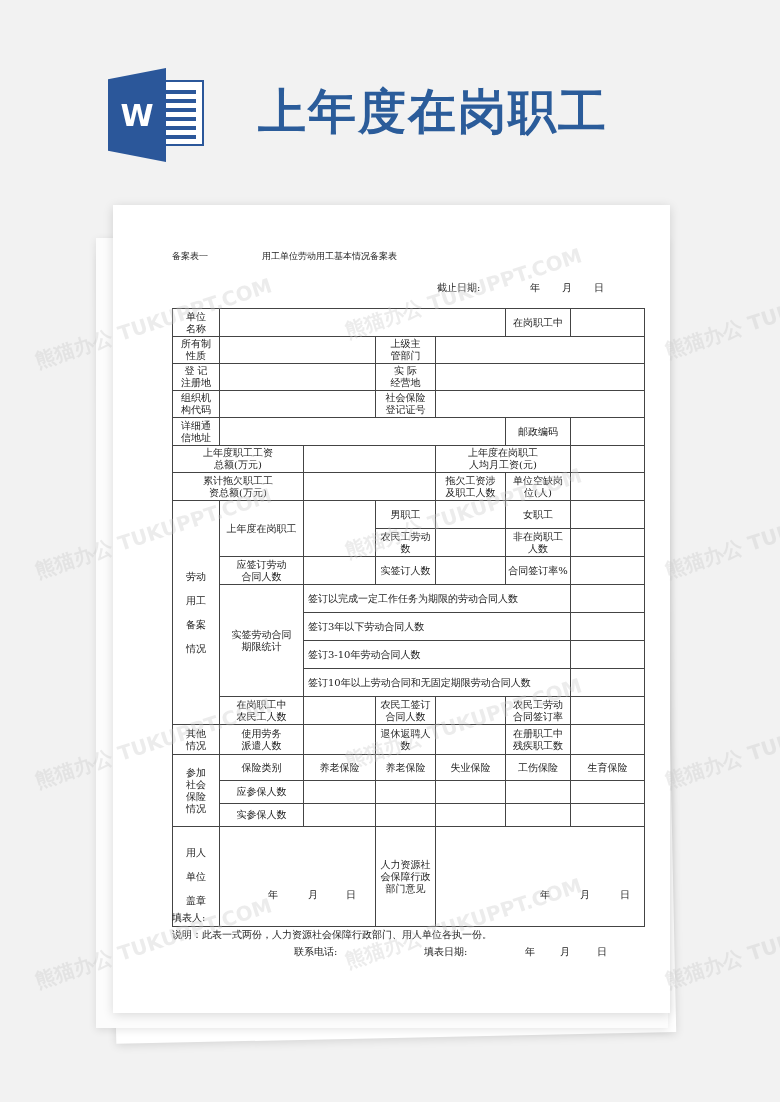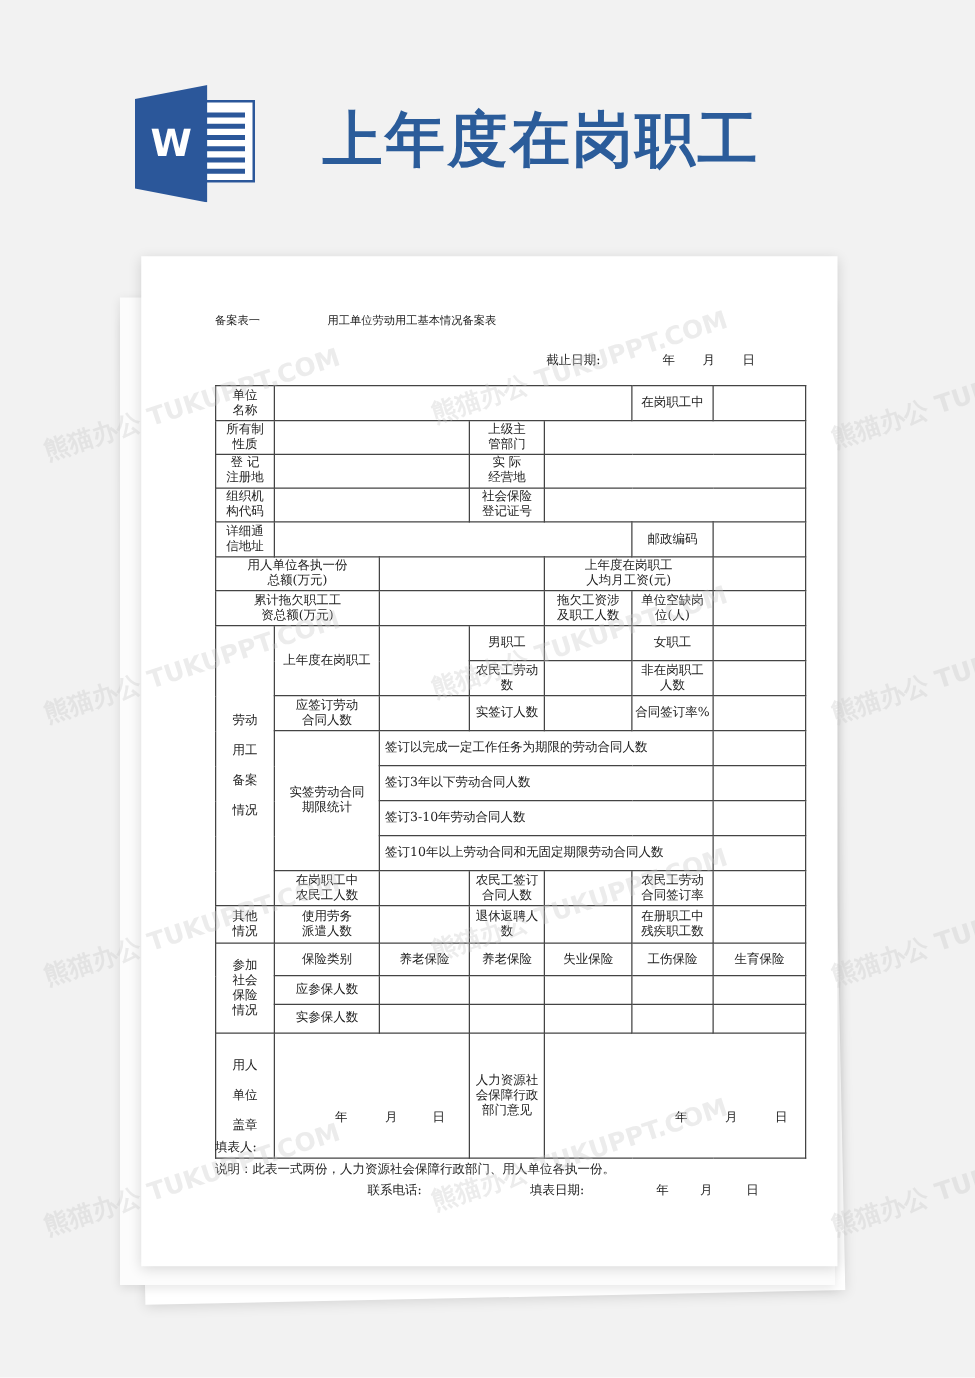--- a/index.html
+++ b/index.html
@@ -147,21 +147,21 @@
 
   <tr style="height:28px">
     <td>详细通
 信地址</td>
     <td colspan="4"></td>
     <td>邮政编码</td>
     <td></td>
   </tr>
 
   <tr style="height:27px">
-    <td colspan="2">用人单位各执一份
+    <td colspan="2">上年度职工工资
 总额(万元)</td>
     <td colspan="2" style="border-right:1px solid #444"></td>
     <td colspan="2">上年度在岗职工
 人均月工资(元)</td>
     <td></td>
   </tr>
 
   <tr style="height:28px">
     <td colspan="2">累计拖欠职工工
 资总额(万元)</td>

